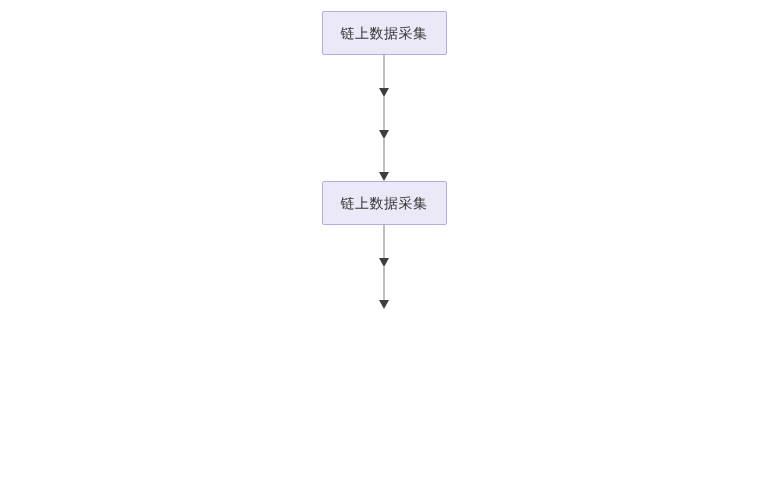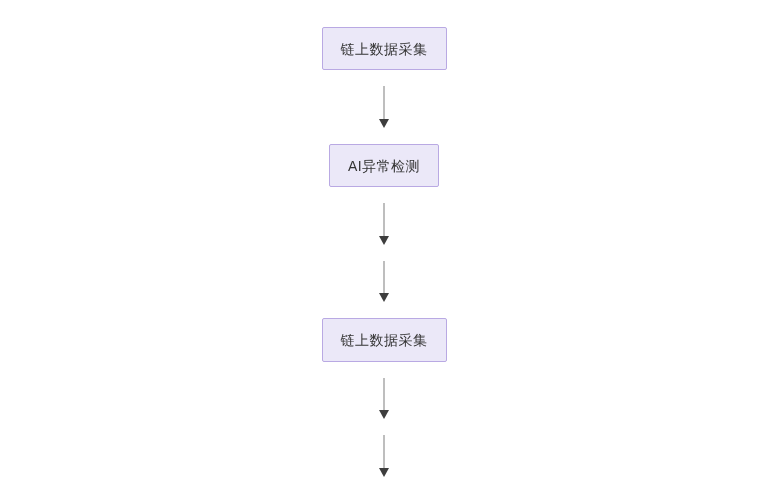--- a/index.html
+++ b/index.html
@@ -21,21 +21,20 @@
   }
   .flow-column {
     position: absolute;
     left: 0;
     top: 0;
     width: 768px;
     height: 477px;
     display: flex;
     flex-direction: column;
     align-items: center;
-    gap: 16px;
   }
   .node {
     box-sizing: border-box;
     background: #ebe8f8;
     border: 1px solid #b9a9e3;
     border-radius: 2px;
     height: 44px;
     display: flex;
     align-items: center;
     justify-content: center;
@@ -86,23 +85,20 @@
 
     <div class="node">
       <span>链上数据采集</span>
     </div>
 
     <div class="connector">
       <span class="stem"></span>
       <span class="head"></span>
     </div>
 
-    <div class="node">
-      <span>AI异常检测</span>
-    </div>
 
     <div class="connector">
       <span class="stem"></span>
       <span class="head"></span>
     </div>
 
 
     <div class="connector">
       <span class="stem"></span>
       <span class="head"></span>

